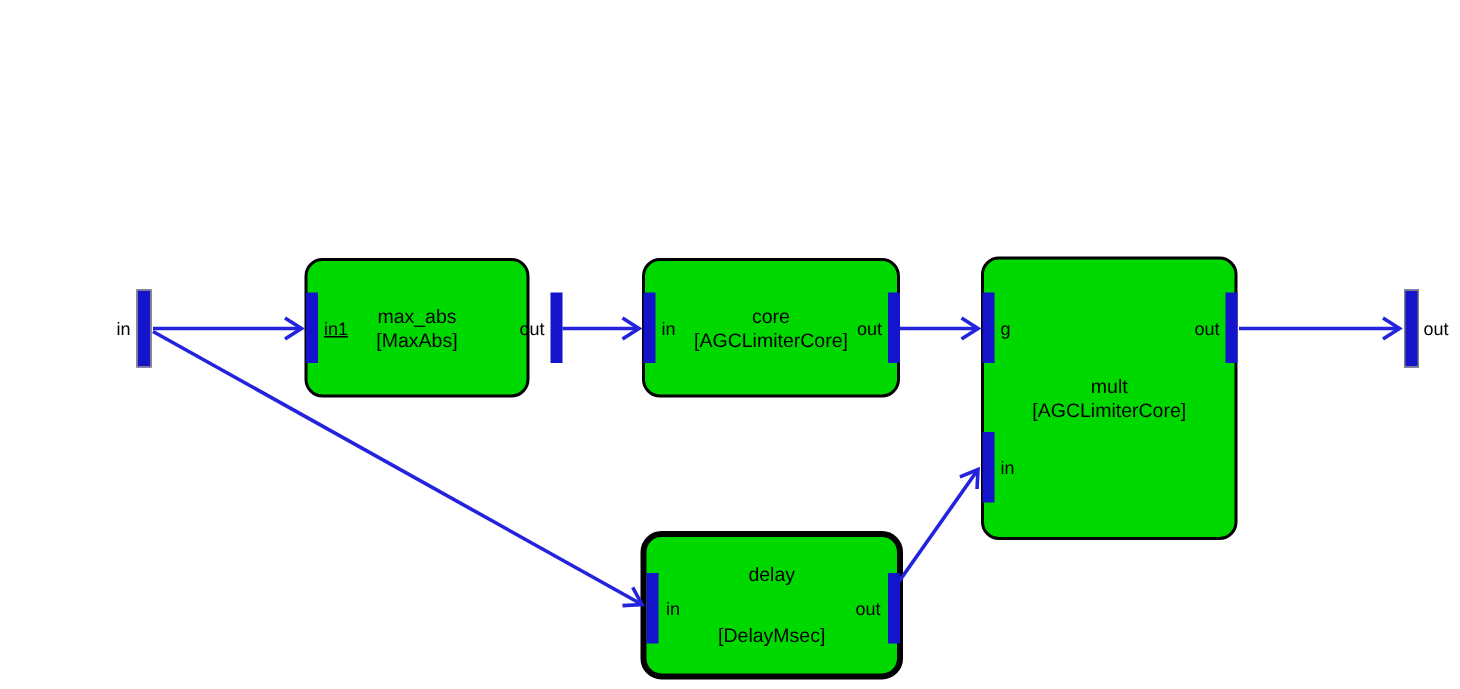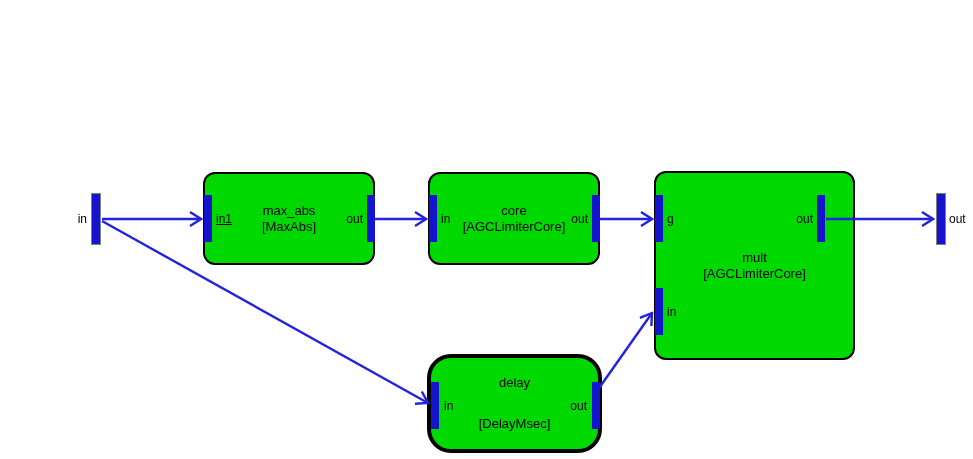--- a/index.html
+++ b/index.html
@@ -18,28 +18,28 @@
   }
   .block {
     position: absolute; box-sizing: border-box;
     background: var(--block-fill, #00d900);
     border: 2px solid var(--block-border, #000);
     border-radius: 12px;
     display: flex; flex-direction: column;
     align-items: center; justify-content: center;
     z-index: 1;
   }
-  .block.selected { border-width: 4px; border-radius: 24px; gap: 25px; }
+  .block.selected { border-width: 4px; border-radius: 14px; gap: 25px; }
   .block .bname, .block .btype {
     font-size: 13px; line-height: 16px; color: var(--text, #000);
     white-space: nowrap;
   }
-  #block-max-abs { left: 203px; top: 172px; width: 172px; height: 93px; }
+  #block-max-abs { left: 203px; top: 172px; width: 150px; height: 93px; }
   #block-core    { left: 428px; top: 172px; width: 172px; height: 93px; justify-content: center; }
-  #block-mult    { left: 654px; top: 171px; width: 201px; height: 189px; }
+  #block-mult    { left: 654px; top: 171px; width: 171px; height: 189px; }
   #block-delay   { left: 427px; top: 354px; width: 175px; height: 99px; }
   svg.wires { position: absolute; left: 0; top: 0; z-index: 2; }
   svg.wires line { stroke: var(--wire, #2323dd); stroke-width: 2.4; }
   svg.wires .arrowhead { stroke: var(--wire, #2323dd); fill: none; stroke-width: 2.4; }
   .portbar {
     position: absolute; width: 8px; height: 47px;
     background: var(--port-bar, #1414cc);
     z-index: 3;
   }
   .portbar.outer {

